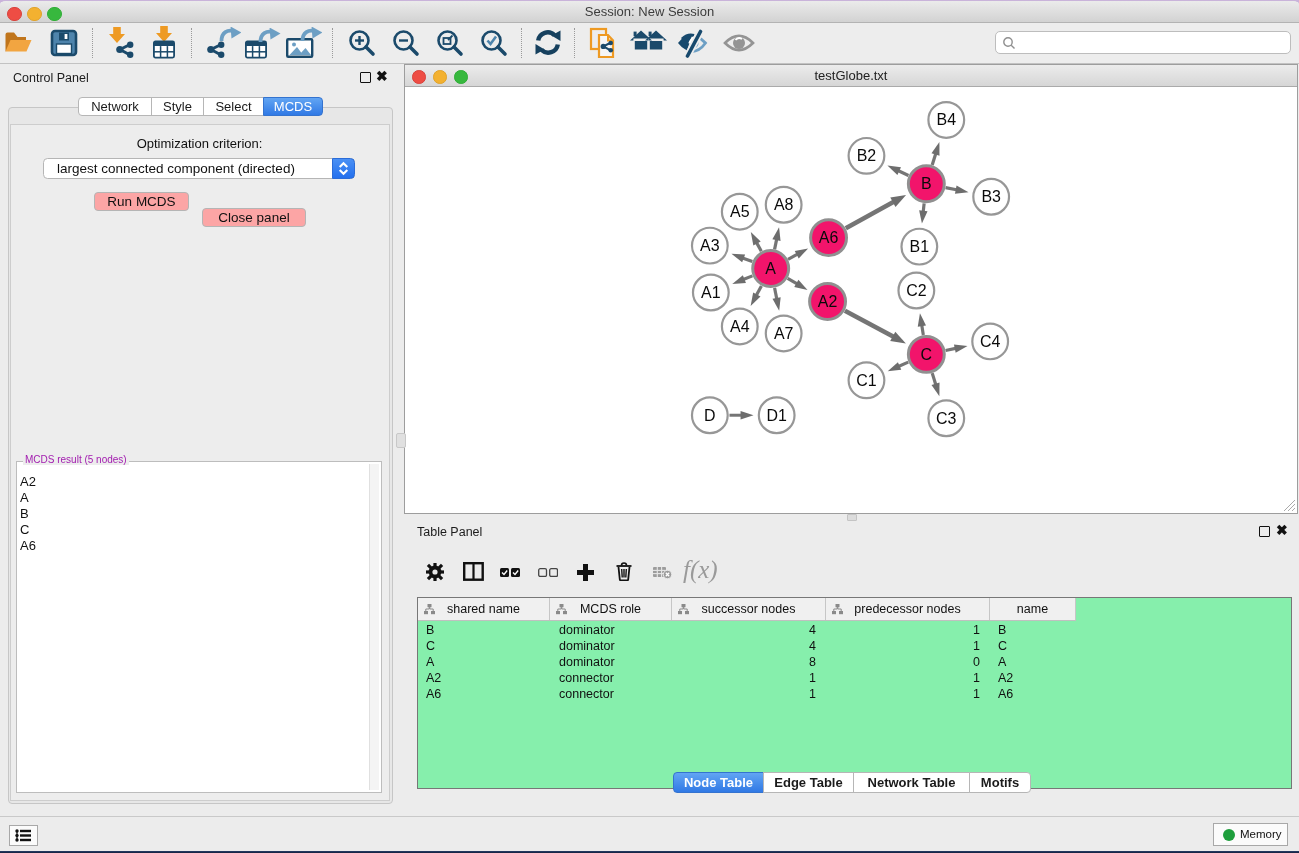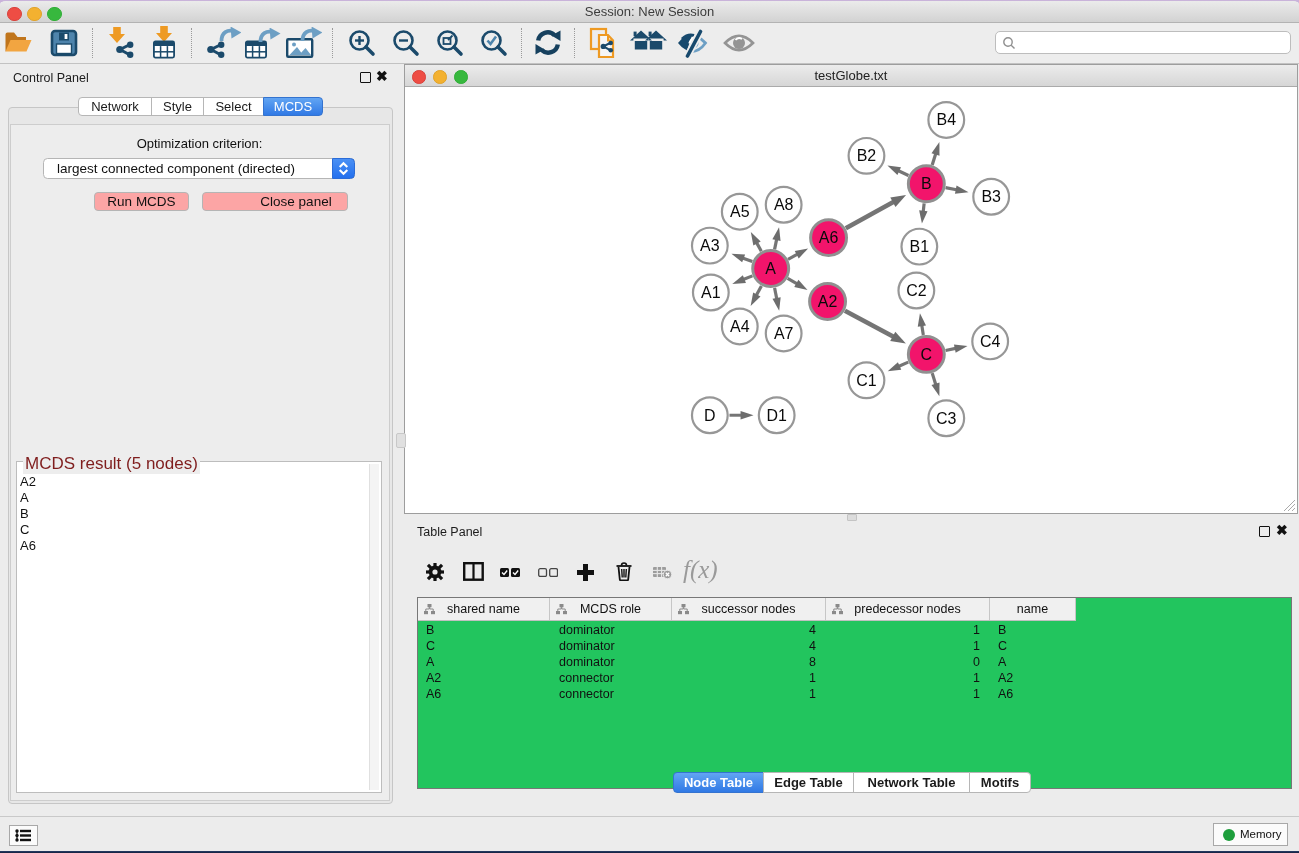--- a/index.html
+++ b/index.html
@@ -28,33 +28,33 @@
   font-size:13px;color:#1a1a1a;text-align:center;line-height:17px;}
 .tabsel{background:linear-gradient(#62a5f3,#3079e5);color:#fff;border-color:#3473cf;}
 #optlabel{position:absolute;left:0px;top:136px;width:399px;text-align:center;font-size:13px;color:#111;}
 #combo{position:absolute;left:43px;top:158px;width:310px;height:19px;background:#fff;border:1px solid #b5b5b5;border-radius:4.5px;}
 #combo .val{position:absolute;left:13px;top:1.5px;font-size:13.5px;color:#111;}
 #combo .step{position:absolute;right:-1px;top:-1px;width:21px;height:19px;border-radius:0 4.5px 4.5px 0;
   background:linear-gradient(#4a90f4,#2470ee);border:1px solid #2b6cd8;}
 .btn{position:absolute;height:17px;background:#fca5a5;border:1px solid #b5b5b5;border-radius:4px;
   font-size:13.5px;color:#111;text-align:center;line-height:17px;}
 #fieldset{position:absolute;left:16px;top:461px;width:364px;height:330px;border:1px solid #bdbdbd;background:#fff;}
-#fieldset-label{position:absolute;left:23px;top:454px;font-size:17px;color:#7f1d1d;background:#ededed;padding:0 2px;}
+#fieldset-label{position:absolute;left:23px;top:454px;font-size:10px;color:#a21caf;background:#ededed;padding:0 2px;}
 #mcds-list{position:absolute;left:20px;top:474px;width:345px;font-size:13px;color:#111;line-height:16px;}
 #fs-scroll{position:absolute;right:2px;top:2px;width:9px;height:326px;background:#f4f4f4;border-left:1px solid #e0e0e0;}
 
 #netwin{position:absolute;left:404px;top:64px;width:894px;height:450px;box-sizing:border-box;border:1px solid #9d9d9d;background:#fff;}
 #nettitle{position:absolute;left:0;top:0;width:100%;height:21px;background:linear-gradient(#ececec,#d6d6d6);border-bottom:1px solid #aaa;}
 #nettitle .tl{position:absolute;top:5px;width:11.5px;height:11.5px;border-radius:50%;}
 #nettitle .txt{position:absolute;top:3px;left:0;width:100%;text-align:center;font-size:13px;color:#222;}
 #netcanvas{position:absolute;left:0;top:22px;width:892px;height:426px;background:#fff;overflow:hidden;}
 
 #tp-title{position:absolute;left:417px;top:525px;font-size:12.5px;color:#1c1c1c;}
 #tp-toolbar{position:absolute;left:417px;top:552px;width:873px;height:40px;}
-#table{position:absolute;left:417px;top:597px;width:873px;height:190px;background:#22c55e;border:1px solid #777;}
+#table{position:absolute;left:417px;top:597px;width:873px;height:190px;background:#86efac;border:1px solid #777;}
 #thead{position:absolute;left:0;top:0;width:658px;height:22px;background:#f0f0f0;border-bottom:1px solid #c0c0c0;}
 .th{position:absolute;top:0;height:22px;border-right:1px solid #c6c6c6;font-size:12.5px;color:#111;}
 .th span{position:absolute;top:4px;left:0;width:100%;text-align:center;}
 .trow{position:absolute;left:0;width:871px;height:16px;font-size:12.5px;color:#111;}
 .td{position:absolute;top:1px;}
 .tdr{position:absolute;top:1px;text-align:right;}
 
 .btab{position:absolute;top:772px;height:19px;background:#fff;border:1px solid #b6b6b6;
   font-size:13px;color:#1a1a1a;text-align:center;line-height:19px;font-weight:bold;}
 
@@ -250,21 +250,21 @@
 <div id="combo">
   <div class="val">largest connected component (directed)</div>
   <div class="step">
       <svg width="21" height="19" viewBox="0 0 21 19">
     <path d="M6.7 8 L10.5 4.2 L14.3 8" fill="none" stroke="#fff" stroke-width="2.1"></path>
     <path d="M6.7 11 L10.5 14.8 L14.3 11" fill="none" stroke="#fff" stroke-width="2.1"></path>
       </svg>
     </div>
 </div>
 <div class="btn" style="left:94px;top:192px;width:93px;">Run MCDS</div>
-<div class="btn" style="left:202px;top:192px;width:102px;padding-left:42px;">Close panel</div>
+<div class="btn" style="left:202px;top:208px;width:102px;">Close panel</div>
 <div id="fieldset">
     <div id="fs-scroll"></div>
   </div>
 <div id="fieldset-label">MCDS result (5 nodes)</div>
 <div id="mcds-list">A2<br>A<br>B<br>C<br>A6</div>
 
 <div id="netwin">
   <svg style="position:absolute;left:0;top:0;" width="5" height="5" viewBox="0 0 5 5">
       <path d="M0 0 L5 0 L0 5 Z" fill="#3a6fd8"></path>
     </svg>

